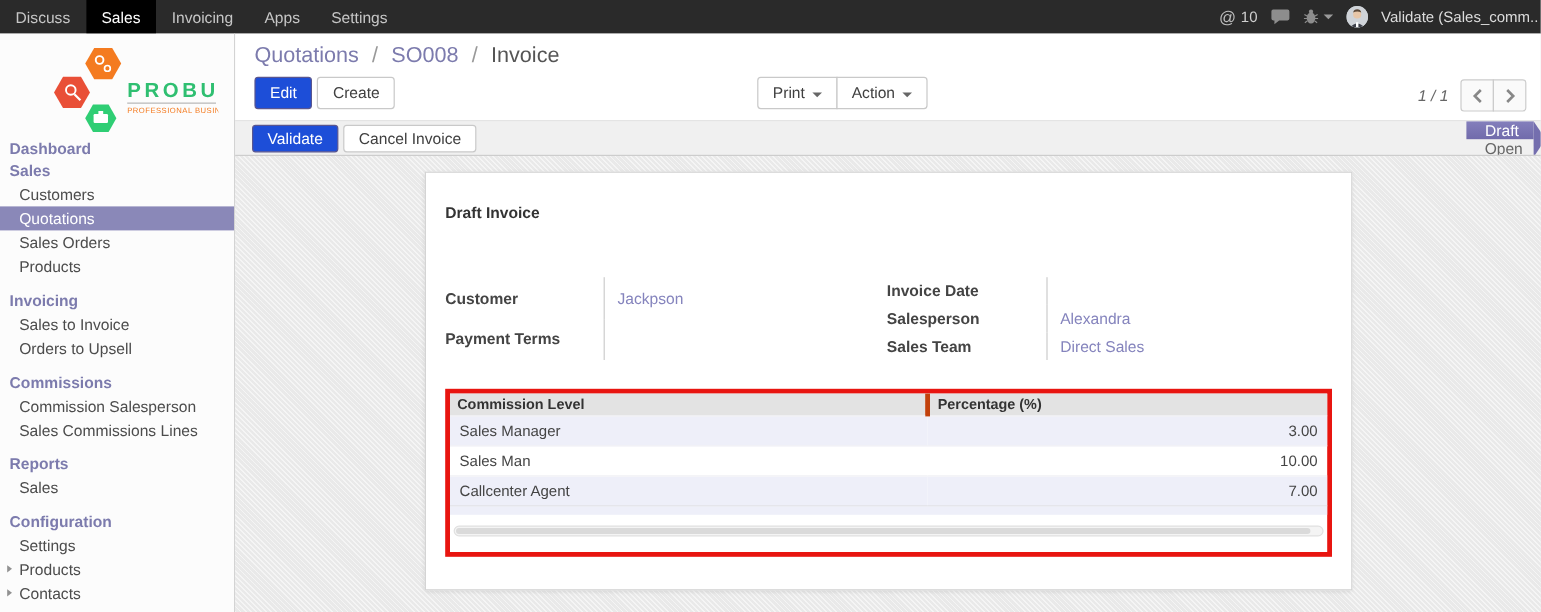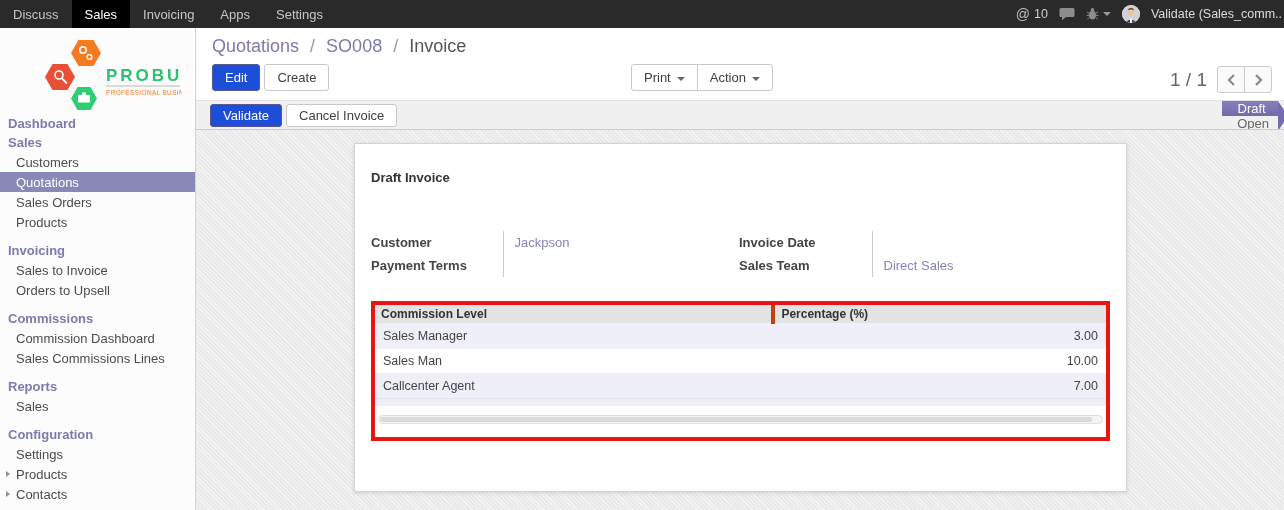--- a/index.html
+++ b/index.html
@@ -42,21 +42,21 @@
   .breadcrumb .cur { color:#555; }
   .cp-row { margin-top:7px; display:flex; align-items:center; }
   .btn { font-family:"Liberation Sans",sans-serif; font-size:13px; padding:5px 12px; background:#fff; border:1px solid #c9c9c9; border-radius:3px; color:#404040; cursor:pointer; }
   .btn.primary { background:#1d4ed8; border-color:#595690; color:#fff; }
   .ml4 { margin-left:4px; }
   .mid-group { position:absolute; left:435px; top:36px; display:flex; }
   .mid-group .btn:first-child { border-radius:3px 0 0 3px; }
   .mid-group .btn:last-child { border-radius:0 3px 3px 0; margin-left:-1px; }
   .dcaret { display:inline-block; width:0; height:0; border-left:4px solid transparent; border-right:4px solid transparent; border-top:4px solid #666; margin-left:6px; vertical-align:middle; }
   .pager { position:absolute; right:12px; top:38px; display:flex; align-items:center; gap:10px; }
-  .pager-txt { font-size:19px; color:#666; }
+  .pager-txt { font-size:13px; color:#666;font-style:italic; }
   .pg-btns { display:flex; }
   .pg-btns button { width:28px; height:27px; background:#fafafa; border:1px solid #ccc; display:flex; align-items:center; justify-content:center; cursor:pointer; }
   .pg-btns button:first-child { border-radius:3px 0 0 3px; }
   .pg-btns button:last-child { border-radius:0 3px 3px 0; margin-left:-1px; }
 
   
   .statusbar { height:30px; background:#f0f0f0; border-top:1px solid #e4e4e4; border-bottom:1px solid #cdcdcd; display:flex; align-items:center; padding-left:14px; position:relative; overflow:hidden; }
   .btn.sm { padding:3px 12px; }
   .states { position:absolute; right:0; top:0; bottom:0; display:flex; align-items:center;flex-direction:column; }
   .state { display:flex; align-items:center; padding:0 15px; font-size:13px; color:#666; position:relative; }
@@ -165,21 +165,21 @@
         <div class="sec-h">Dashboard</div>
         <div class="sec-h">Sales</div>
         <a class="item">Customers</a>
         <a class="item selected">Quotations</a>
         <a class="item">Sales Orders</a>
         <a class="item">Products</a>
         <div class="sec-h sec-gap">Invoicing</div>
         <a class="item">Sales to Invoice</a>
         <a class="item">Orders to Upsell</a>
         <div class="sec-h sec-gap">Commissions</div>
-        <a class="item">Commission Dashboard</a>
+        <a class="item">Commission Salesperson</a>
         <a class="item">Sales Commissions Lines</a>
         <div class="sec-h sec-gap">Reports</div>
         <a class="item">Sales</a>
         <div class="sec-h sec-gap">Configuration</div>
         <a class="item">Settings</a>
         <a class="item">
             <i class="tri"></i>
             <span>Products</span>
           </a>
         <a class="item">
@@ -249,20 +249,24 @@
                 <label>Payment Terms</label>
                 <div class="fval"></div>
               </div>
             </div>
             <div class="fgroup rightg">
               <div class="frow">
                 <label>Invoice Date</label>
                 <div class="fval"></div>
               </div>
               <div class="frow">
+                <label>Salesperson</label>
+                <div class="fval"><a>Alexandra</a></div>
+              </div>
+              <div class="frow">
                 <label>Sales Team</label>
                 <div class="fval"><a>Direct Sales</a></div>
               </div>
             </div>
           </div>
 
           <div class="notebook">
             <div class="table-redbox">
               <table class="clist">
                 <thead>

